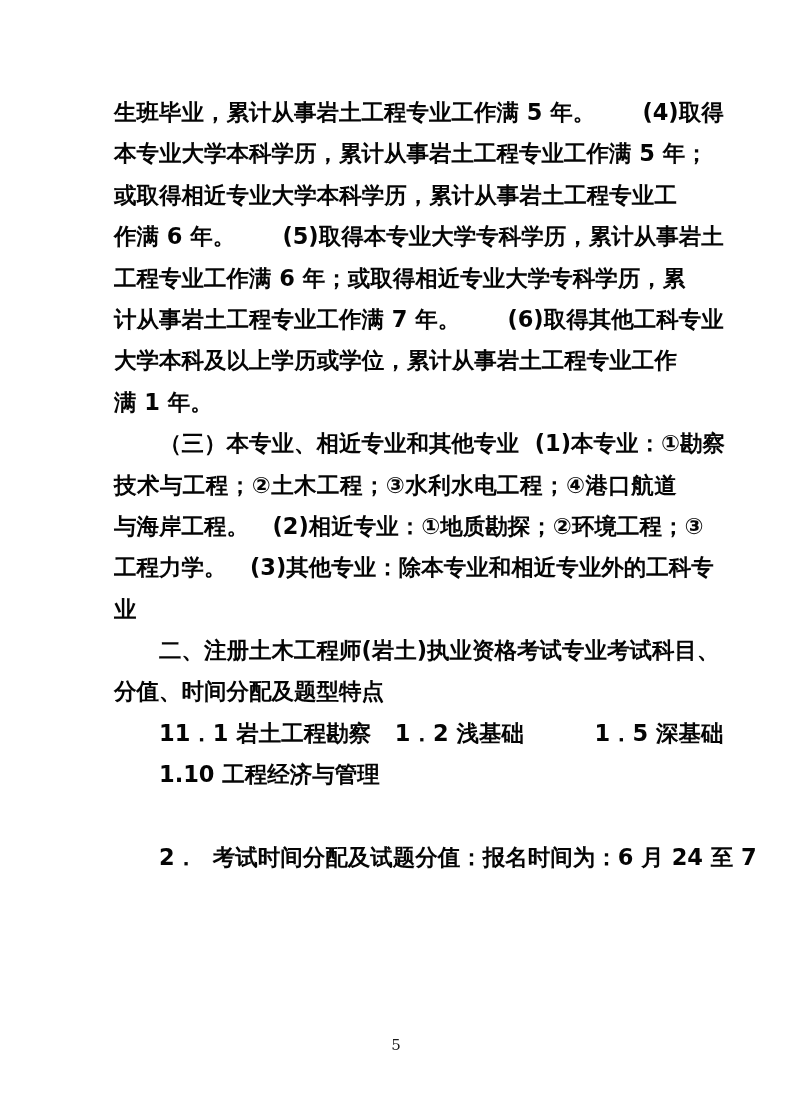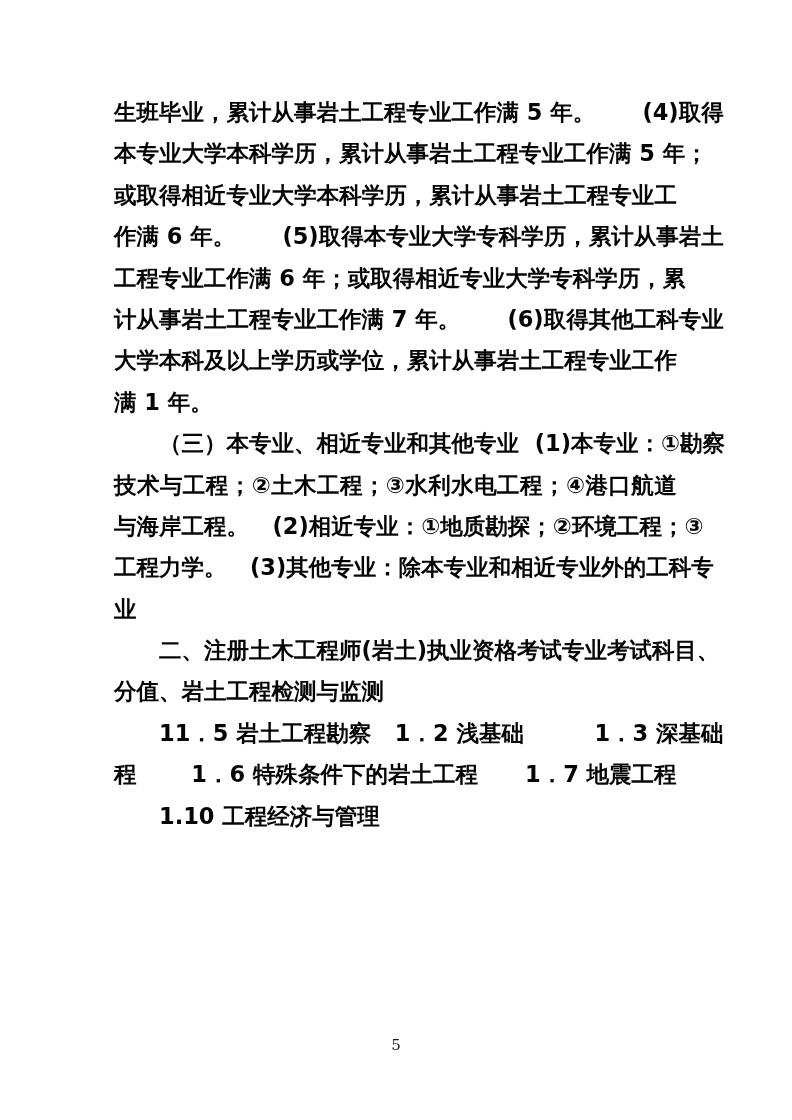--- a/index.html
+++ b/index.html
@@ -74,22 +74,22 @@
       <div class="ln just"><span>工</span><span>程</span><span>专</span><span>业</span><span>工</span><span>作</span><span>满</span><span>&nbsp;</span><span>6</span><span>&nbsp;</span><span>年</span><span>；</span><span>或</span><span>取</span><span>得</span><span>相</span><span>近</span><span>专</span><span>业</span><span>大</span><span>学</span><span>专</span><span>科</span><span>学</span><span>历</span><span>，</span><span>累</span></div>
       <div class="ln just"><span>计</span><span>从</span><span>事</span><span>岩</span><span>土</span><span>工</span><span>程</span><span>专</span><span>业</span><span>工</span><span>作</span><span>满</span><span>&nbsp;</span><span>7</span><span>&nbsp;</span><span>年</span><span>。</span><span>&nbsp;</span><span>&nbsp;</span><span>&nbsp;</span><span>&nbsp;</span><span>&nbsp;</span><span>&nbsp;</span><span>(</span><span>6</span><span>)</span><span>取</span><span>得</span><span>其</span><span>他</span><span>工</span><span>科</span><span>专</span><span>业</span></div>
       <div class="ln just"><span>大</span><span>学</span><span>本</span><span>科</span><span>及</span><span>以</span><span>上</span><span>学</span><span>历</span><span>或</span><span>学</span><span>位</span><span>，</span><span>累</span><span>计</span><span>从</span><span>事</span><span>岩</span><span>土</span><span>工</span><span>程</span><span>专</span><span>业</span><span>工</span><span>作</span></div>
       <div class="ln">满 1 年。</div>
       <div class="ln just indent2"><span>（</span><span>三</span><span>）</span><span>本</span><span>专</span><span>业</span><span>、</span><span>相</span><span>近</span><span>专</span><span>业</span><span>和</span><span>其</span><span>他</span><span>专</span><span>业</span><span>&nbsp;</span><span>&nbsp;</span><span>(</span><span>1</span><span>)</span><span>本</span><span>专</span><span>业</span><span>：</span><span>①</span><span>勘</span><span>察</span></div>
       <div class="ln just"><span>技</span><span>术</span><span>与</span><span>工</span><span>程</span><span>；</span><span>②</span><span>土</span><span>木</span><span>工</span><span>程</span><span>；</span><span>③</span><span>水</span><span>利</span><span>水</span><span>电</span><span>工</span><span>程</span><span>；</span><span>④</span><span>港</span><span>口</span><span>航</span><span>道</span></div>
       <div class="ln just"><span>与</span><span>海</span><span>岸</span><span>工</span><span>程</span><span>。</span><span>&nbsp;</span><span>&nbsp;</span><span>&nbsp;</span><span>(</span><span>2</span><span>)</span><span>相</span><span>近</span><span>专</span><span>业</span><span>：</span><span>①</span><span>地</span><span>质</span><span>勘</span><span>探</span><span>；</span><span>②</span><span>环</span><span>境</span><span>工</span><span>程</span><span>；</span><span>③</span></div>
       <div class="ln just"><span>工</span><span>程</span><span>力</span><span>学</span><span>。</span><span>&nbsp;</span><span>&nbsp;</span><span>&nbsp;</span><span>(</span><span>3</span><span>)</span><span>其</span><span>他</span><span>专</span><span>业</span><span>：</span><span>除</span><span>本</span><span>专</span><span>业</span><span>和</span><span>相</span><span>近</span><span>专</span><span>业</span><span>外</span><span>的</span><span>工</span><span>科</span><span>专</span></div>
       <div class="ln">业</div>
       <div class="ln just indent2"><span>二</span><span>、</span><span>注</span><span>册</span><span>土</span><span>木</span><span>工</span><span>程</span><span>师</span><span>(</span><span>岩</span><span>土</span><span>)</span><span>执</span><span>业</span><span>资</span><span>格</span><span>考</span><span>试</span><span>专</span><span>业</span><span>考</span><span>试</span><span>科</span><span>目</span><span>、</span></div>
-      <div class="ln">分值、岩土工程检测与监测</div>
-      <div class="ln indent2">11．5 岩土工程勘察   1．2 浅基础         1．3 深基础</div>
-      <div class="ln">程       1．6 特殊条件下的岩土工程      1．7 地震工程</div>
+      <div class="ln">分值、时间分配及题型特点</div>
+      <div class="ln indent2">11．1 岩土工程勘察   1．2 浅基础         1．5 深基础</div>
       <div class="ln indent2">1.10 工程经济与管理</div>
       <div class="ln blank"></div>
+      <div class="ln indent2">2．  考试时间分配及试题分值：报名时间为：6 月 24 至 7</div>
     </div>
 
   <div class="page-number">5</div>
 
 </div>
 
 </body></html>

